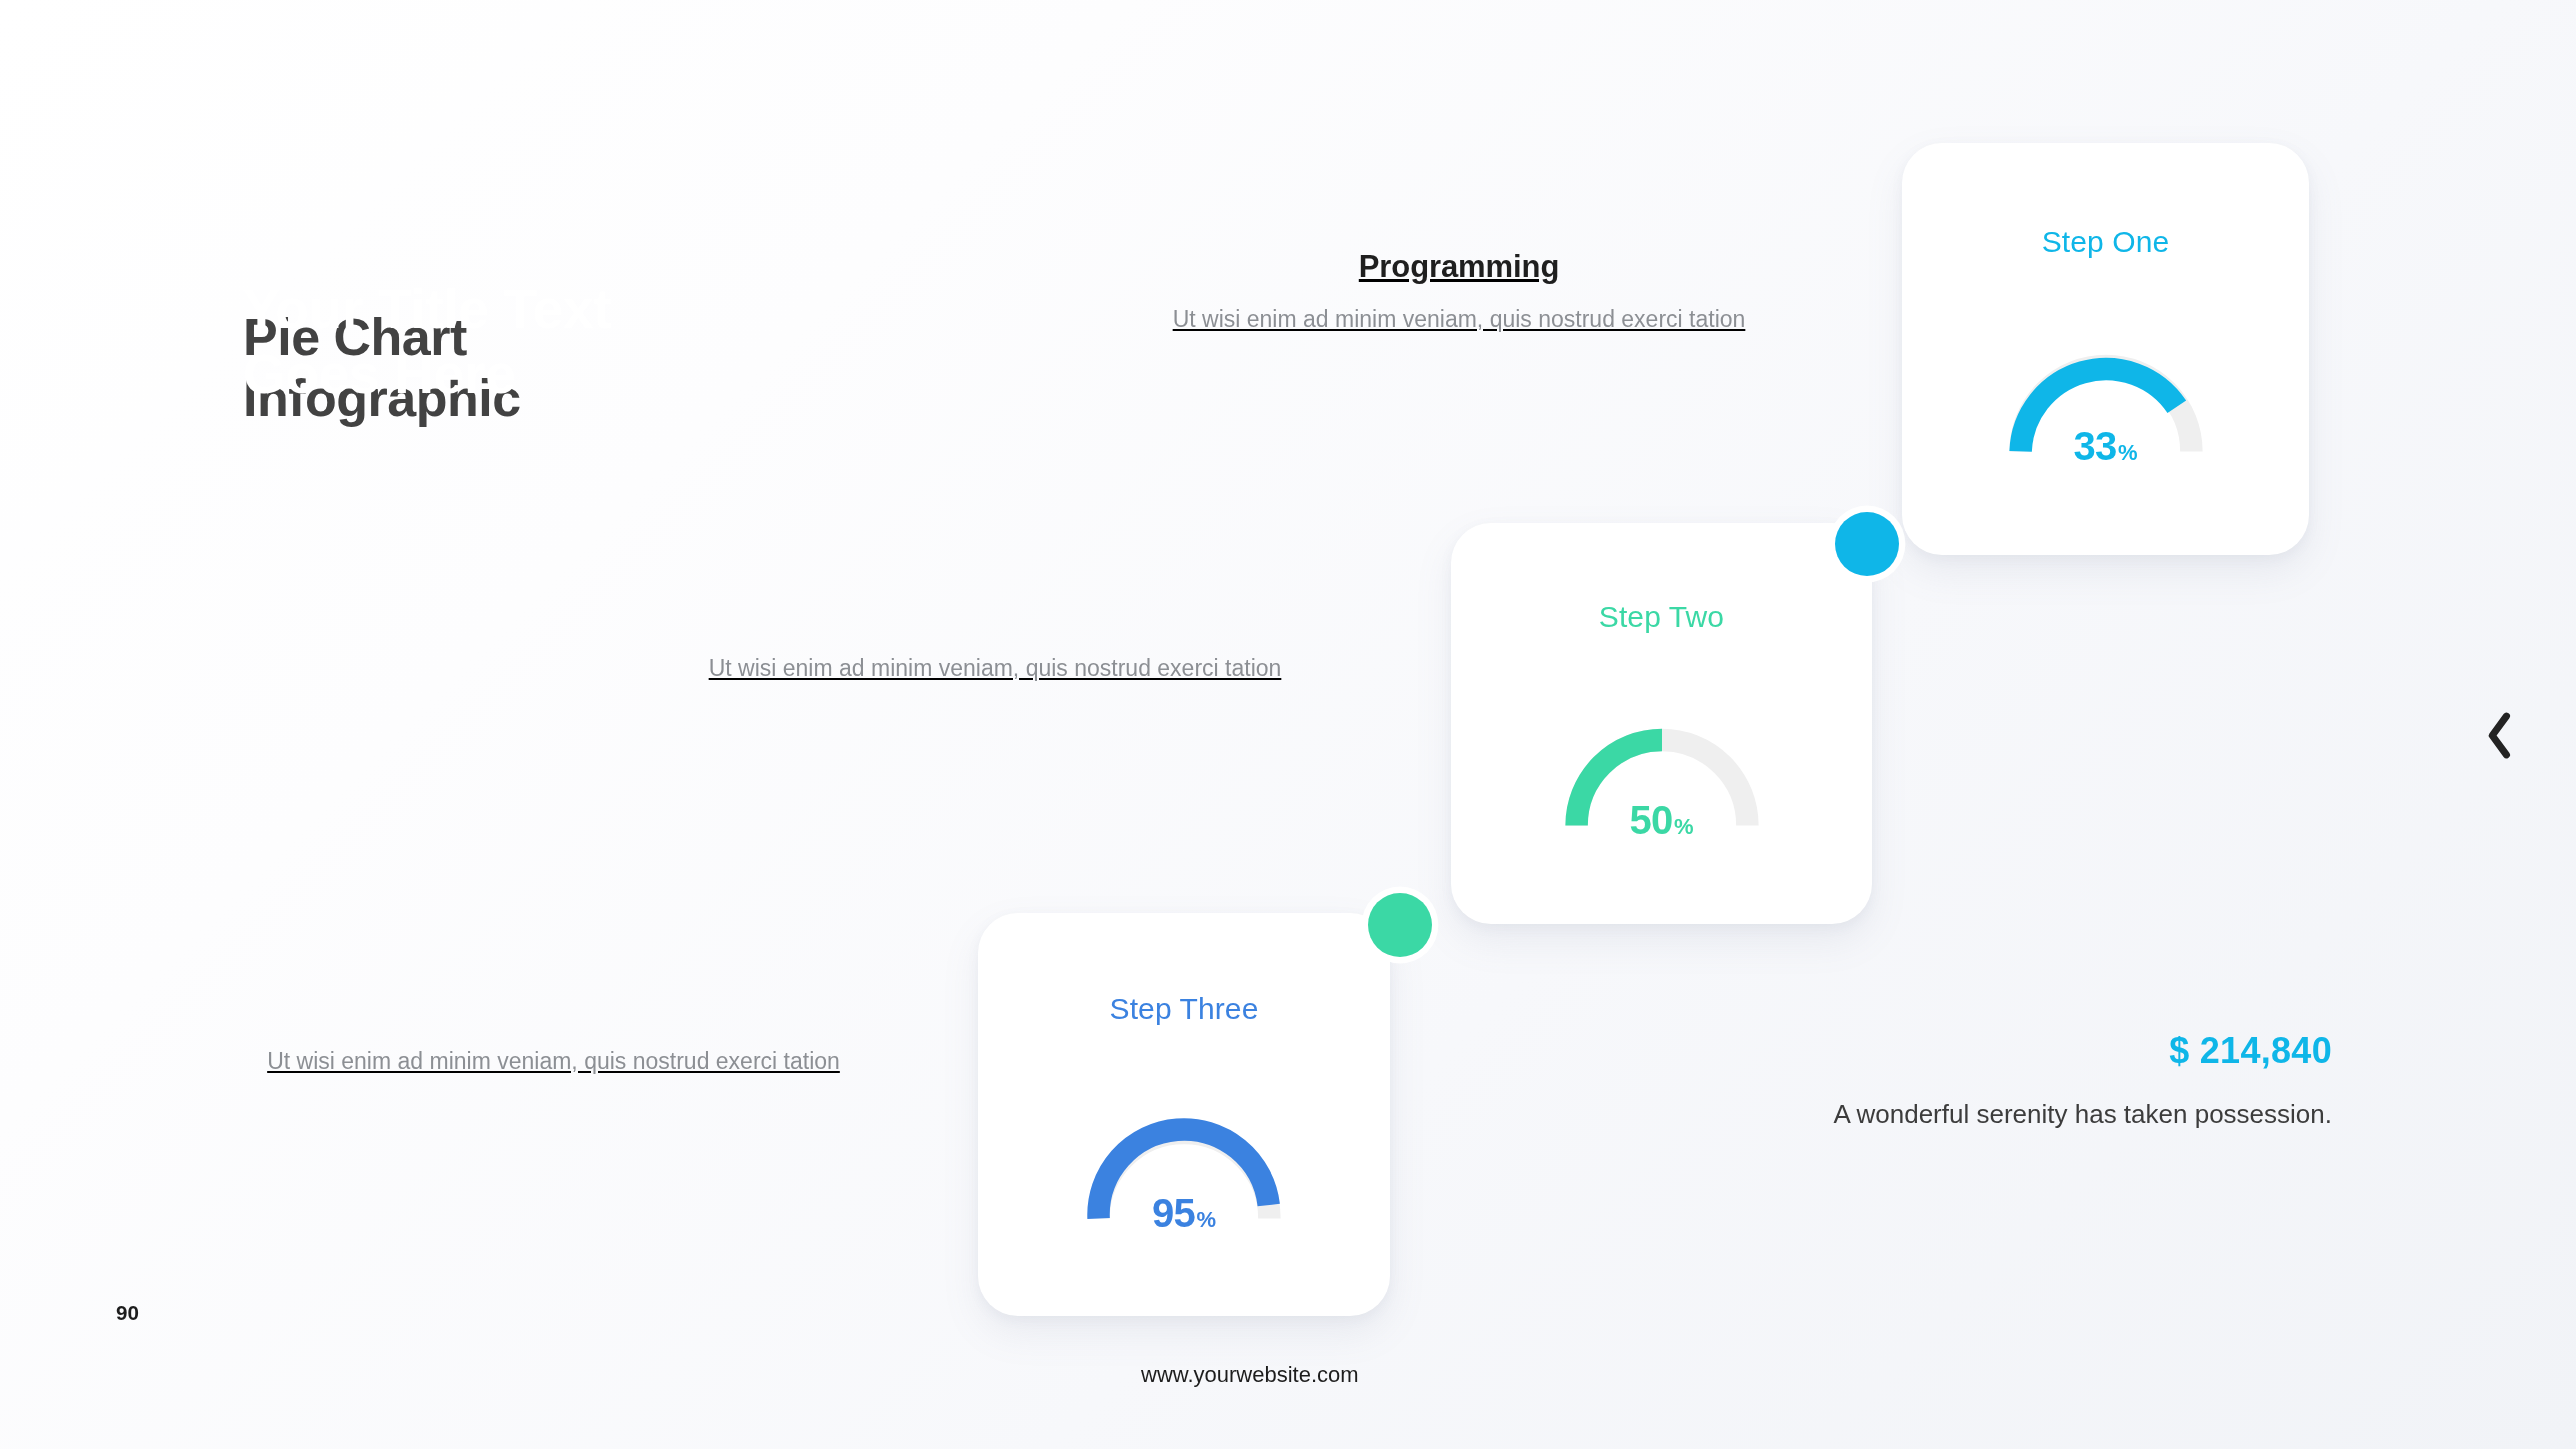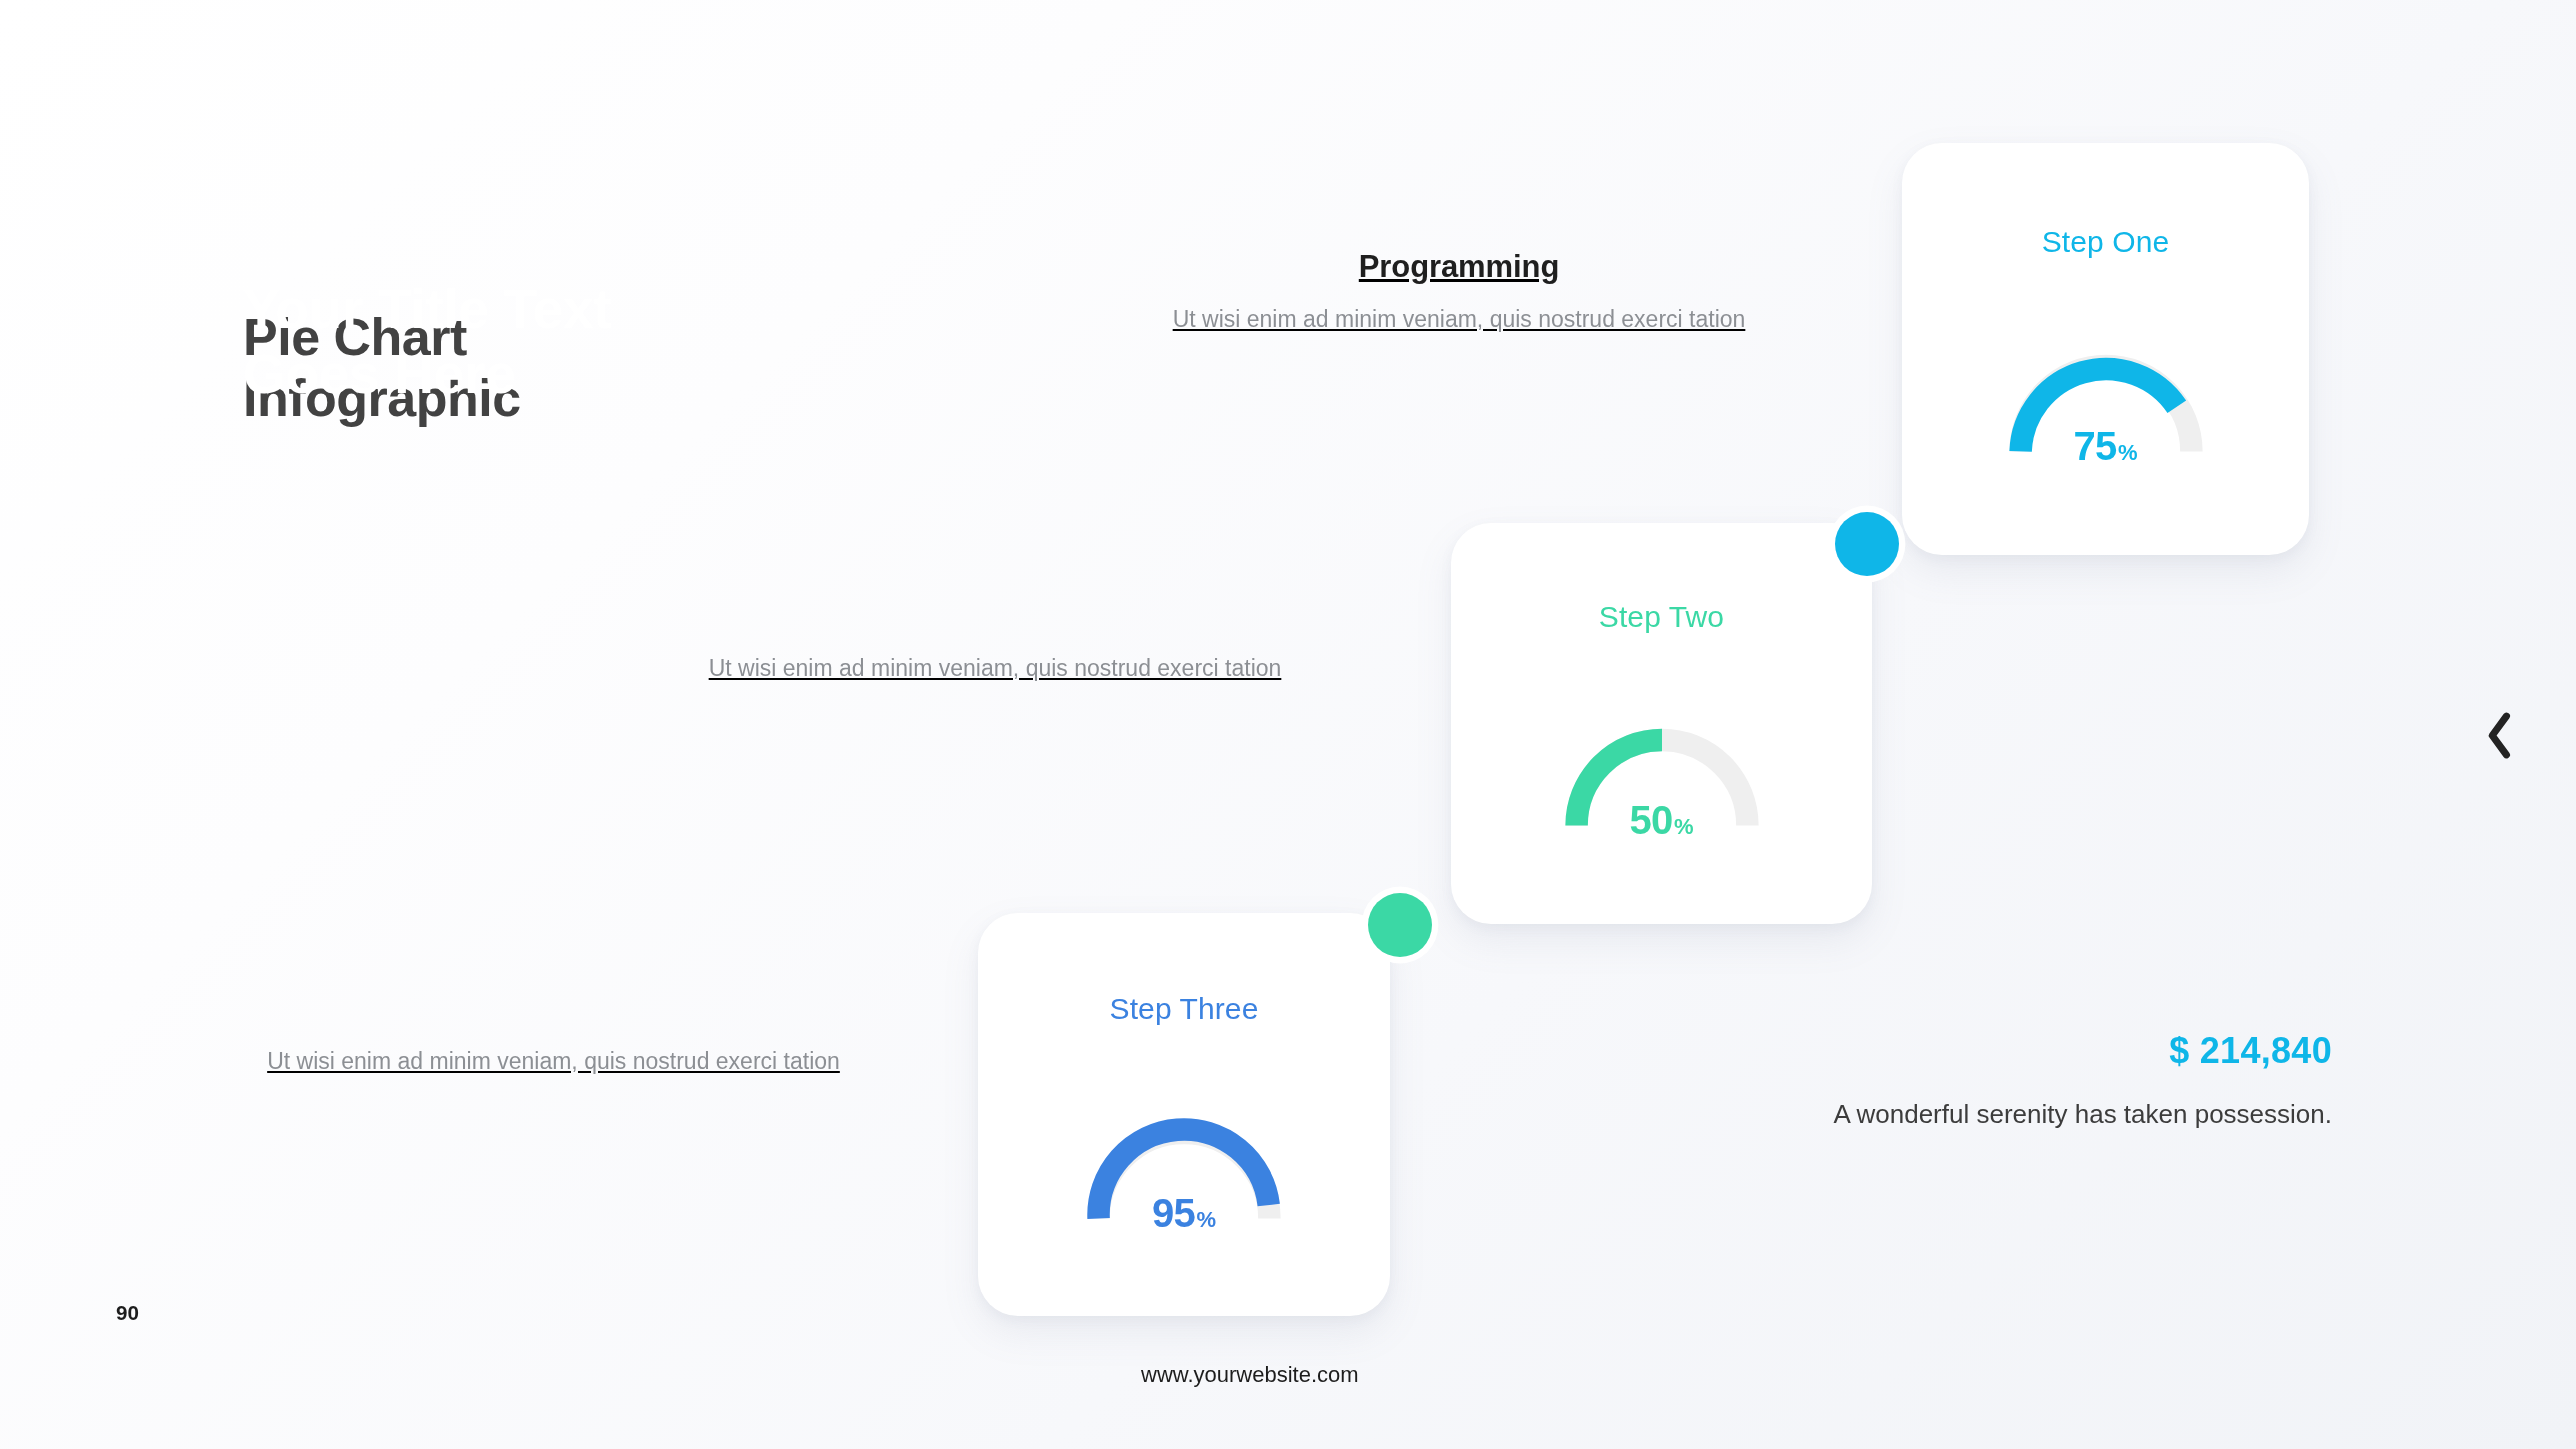--- a/index.html
+++ b/index.html
@@ -217,21 +217,21 @@
   </div>
 
   <div class="step-card card-one">
     <div class="step-label" style="color:#0FB6E8">Step One</div>
     <div class="gauge-wrap">
       <svg viewBox="0 0 300 176" aria-hidden="true">
         <path d="M 17 158 A 133 133 0 0 1 283 158" fill="none" stroke="#EFEFEF" stroke-width="35"></path>
         <path d="M 17 158 A 133 133 0 0 1 260.3 88.5" fill="none" stroke="#0FB6E8" stroke-width="35"></path>
       </svg>
       <div class="gauge-value" style="color:#0FB6E8">
-        <span class="gauge-num">75</span>
+        <span class="gauge-num">33</span>
           <span class="gauge-pct">%</span>
       </div>
     </div>
   </div>
 
   <div class="step-card card-two">
     <div class="step-label" style="color:#3BD8A5">Step Two</div>
     <div class="gauge-wrap">
       <svg viewBox="0 0 300 176" aria-hidden="true">
         <path d="M 17 158 A 133 133 0 0 1 283 158" fill="none" stroke="#EFEFEF" stroke-width="35"></path>

